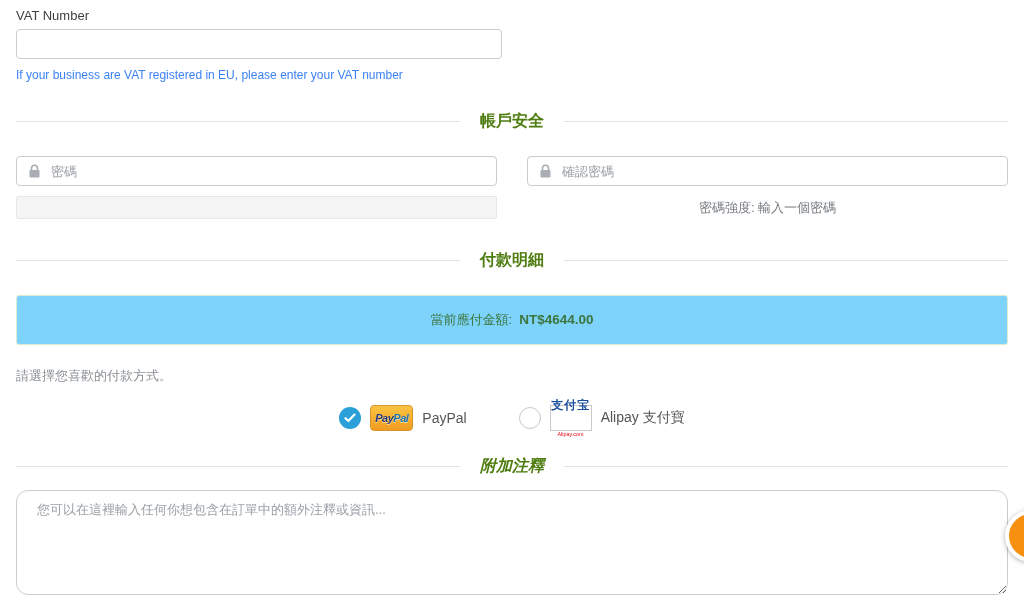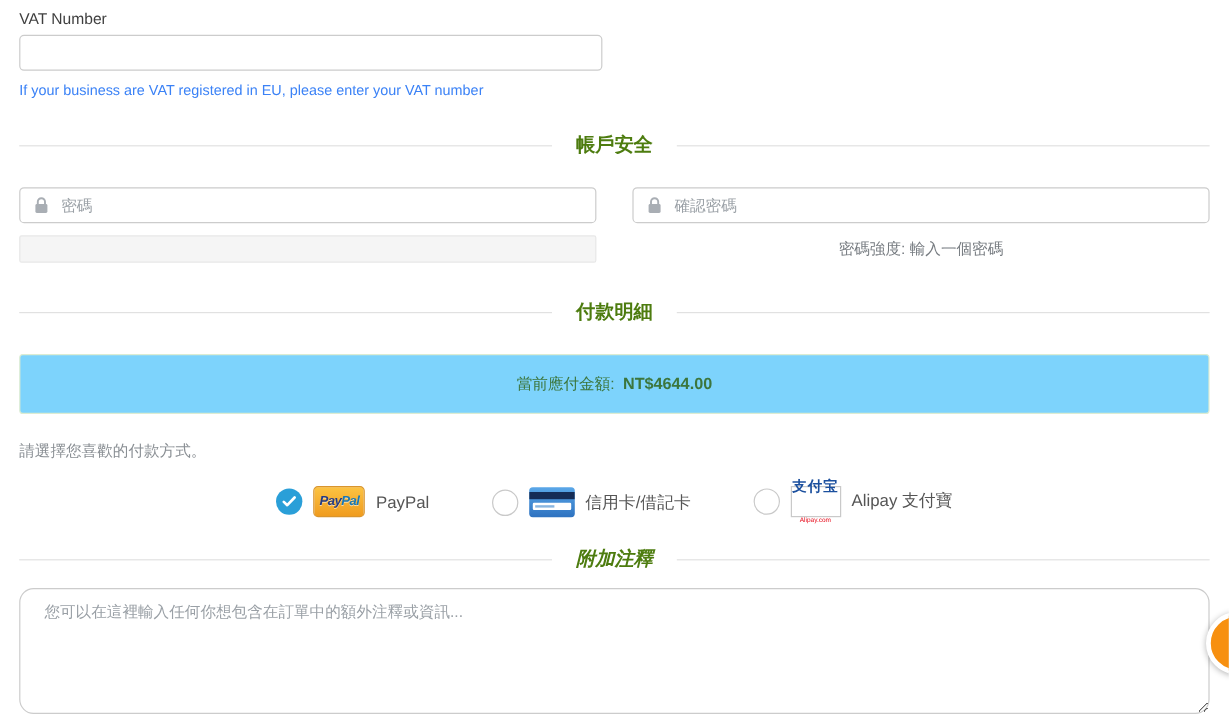--- a/index.html
+++ b/index.html
@@ -183,30 +183,20 @@
     <div class="method">
       <span class="radio checked">
         <svg width="12" height="10" viewBox="0 0 12 10">
           <path d="M1.5 5.2 4.4 8 10.5 1.6" fill="none" stroke="#ffffff" stroke-width="2.2" stroke-linecap="round" stroke-linejoin="round"></path>
         </svg>
       </span>
       <span class="pp-logo"><span class="pay">Pay</span><span class="pal">Pal</span></span>
       <span class="method-label">PayPal</span>
     </div>
 
-    <div class="method">
-      <span class="radio"></span>
-      <span class="cc-logo">
-        <span class="stripe"></span>
-        <span class="sig">
-            <span class="code"></span>
-          </span>
-      </span>
-      <span class="method-label">信用卡/借記卡</span>
-    </div>
 
     <div class="method">
       <span class="radio"></span>
       <span class="alipay-logo">
         <span class="cn">支付宝</span>
         <span class="en">Alipay.com</span>
       </span>
       <span class="method-label">Alipay 支付寶</span>
     </div>
 

